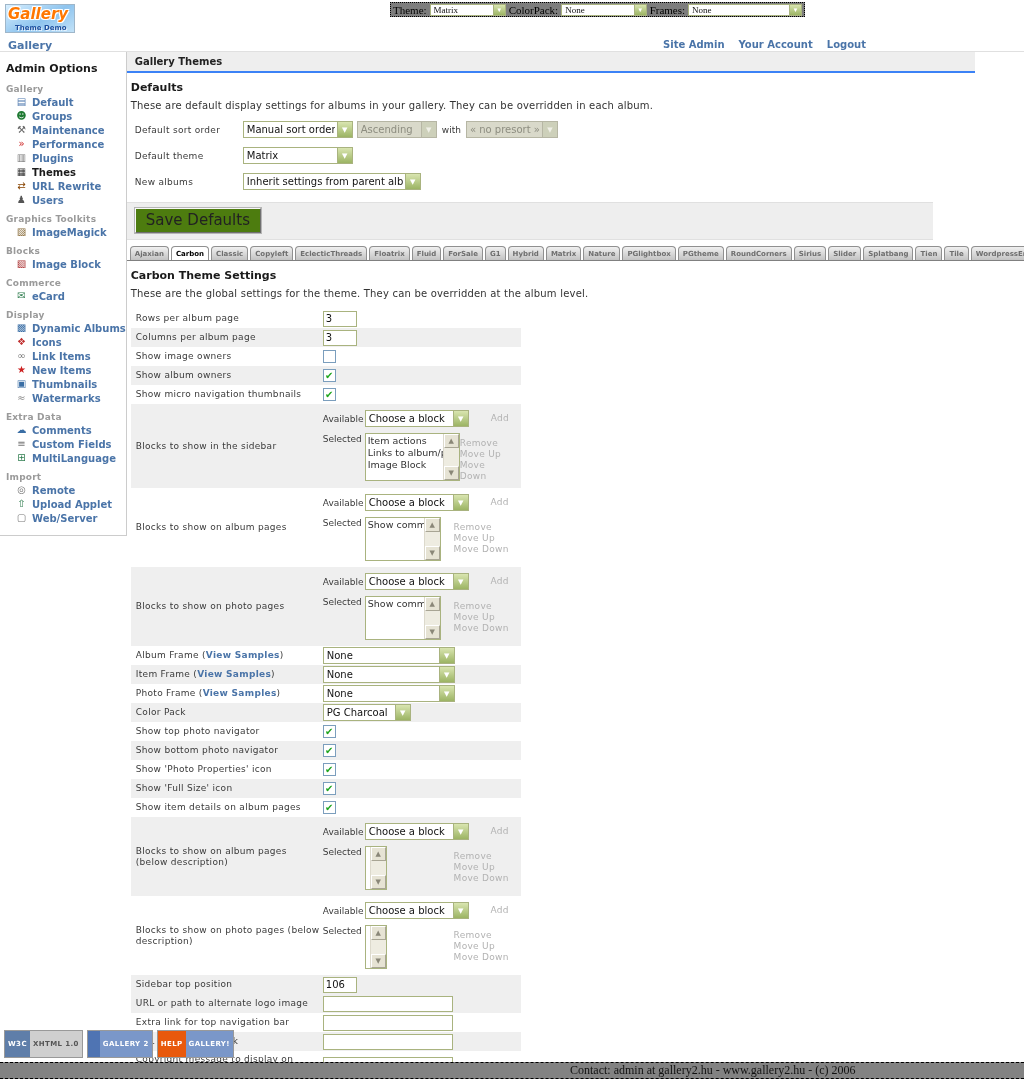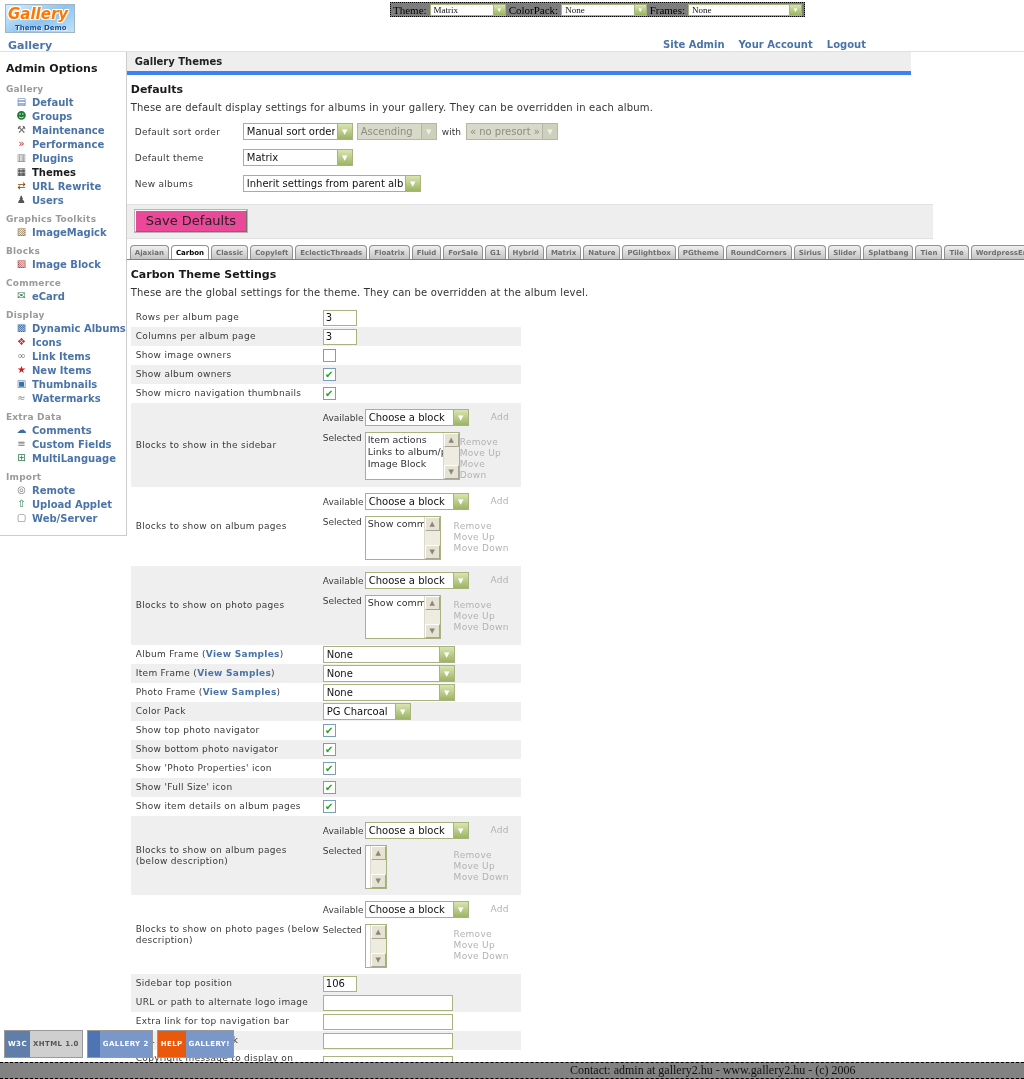--- a/index.html
+++ b/index.html
@@ -34,33 +34,33 @@
            padding:6px 0 10px 0;background:#fff}
   .admin-title{font-size:11px;font-weight:bold;color:#1a1a1a;padding:4px 0 2px 6px}
   .section-label{font-size:9px;font-weight:bold;color:#9a9a9a;padding:7px 0 1px 6px;letter-spacing:.2px}
   .side-item{display:flex;align-items:center;gap:4px;padding:1px 0 1px 15px;cursor:pointer}
   .side-icon{width:13px;flex:0 0 13px;font-size:10px;line-height:12px;text-align:center}
   .side-text{font-size:10px;font-weight:bold;color:#4a74a8;white-space:nowrap}
   .side-item.active .side-text{color:#1a1a1a}
 
   
   .main{flex:1;padding-bottom:8px}
-  .title-bar{width:784px;background:#eee;border-bottom:4px solid #3b82f6;padding:4px 8px;
+  .title-bar{width:848px;background:#eee;border-bottom:2px solid #3b82f6;padding:4px 8px;
              font-size:10px;font-weight:bold;color:#222;margin-bottom:8px}
   h2{font-size:11px;font-weight:bold;color:#1a1a1a;margin:8px 0 6px 4px}
   .desc{font-size:10px;color:#333;margin:0 0 10px 4px;letter-spacing:.2px}
 
   .def-row{display:flex;align-items:center;margin:0 0 9px 8px;font-size:9px;color:#3a3a3a}
   .def-label{flex:0 0 108px;letter-spacing:.3px}
   .def-with{margin:0 5px}
 
   .band{width:806px;background:#eee;border-top:1px solid #e0e0e0;border-bottom:1px solid #e0e0e0;
         padding:5px 0 6px 8px;margin:12px 0 4px}
-  .btn{display:inline-block;background:#ec4899;border:1px solid;border-color:#f8f8f8 #707070 #707070 #f8f8f8;
-       box-shadow:0 0 0 1px #b5b5b5;padding:2px 10px 3px;font-size:13px;color:#222;cursor:pointer;margin-right:10px}
+  .btn{display:inline-block;background:#4d7c0f;border:1px solid;border-color:#f8f8f8 #707070 #707070 #f8f8f8;
+       box-shadow:0 0 0 1px #b5b5b5;padding:2px 10px 3px;font-size:15px;color:#222;cursor:pointer;margin-right:10px}
 
   
   .tabstrip{display:flex;align-items:flex-end;gap:2px;width:902px;height:17px;margin-top:2px;
             border-bottom:1px solid #808080;padding-left:3px;overflow:hidden}
   .tab{flex:0 0 auto;padding:3px 4px 2px;background:linear-gradient(#f0f0f0,#c3c3c3);
        border:1px solid #909090;border-bottom:1px solid #808080;margin-bottom:-1px;
        border-radius:4px 4px 0 0;font-size:7px;font-weight:bold;color:#6e6e6e;white-space:nowrap;cursor:pointer}
   .tab.active{background:#fff;border-bottom-color:#fff;color:#000}
 
   

